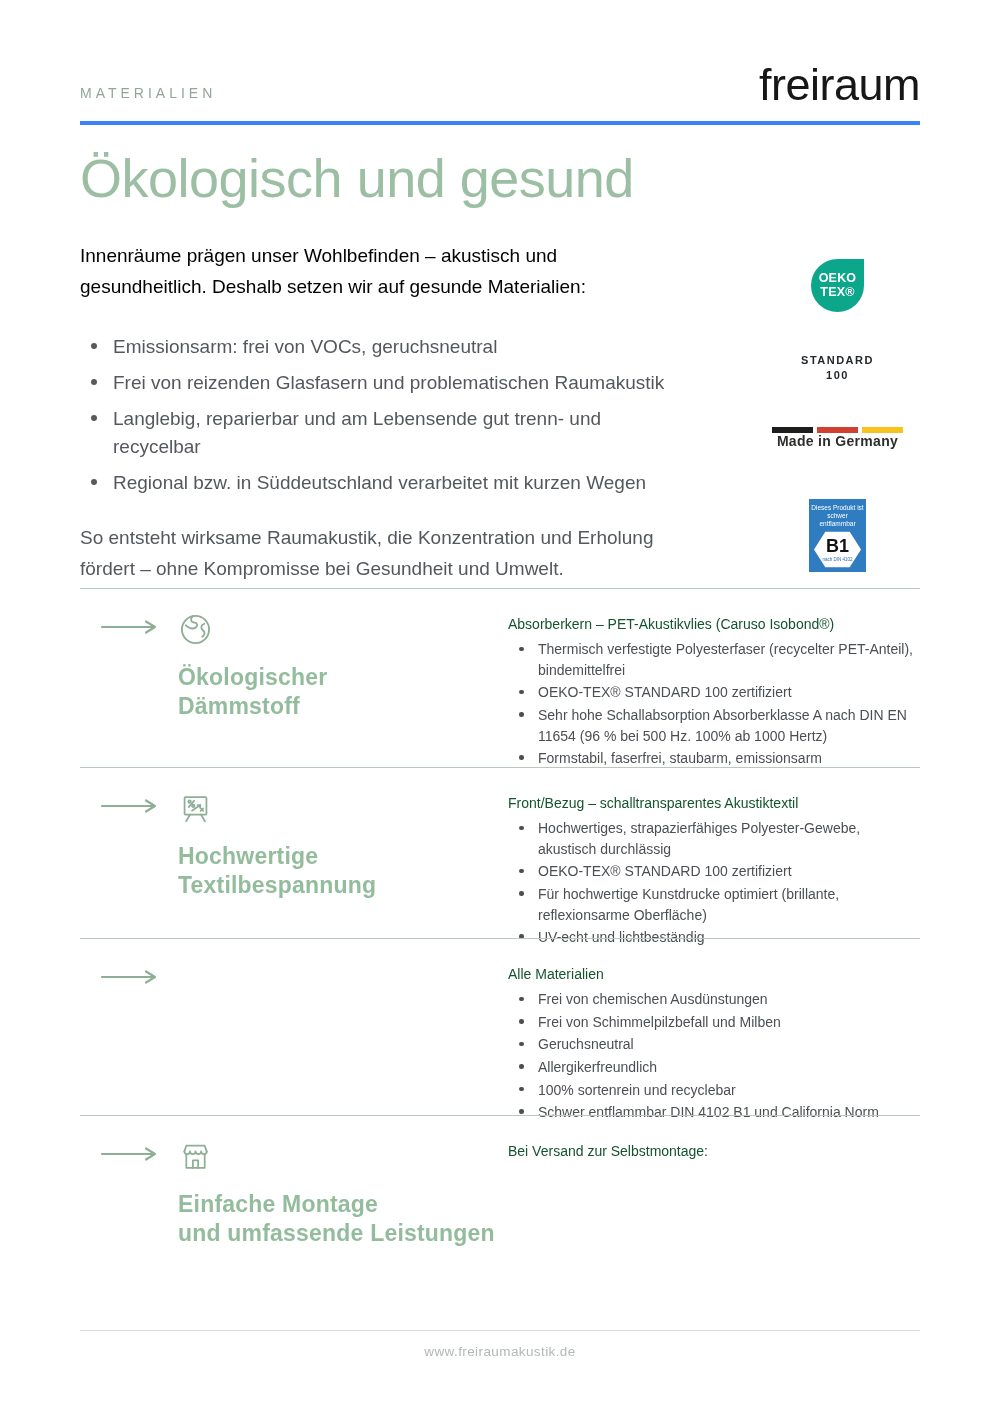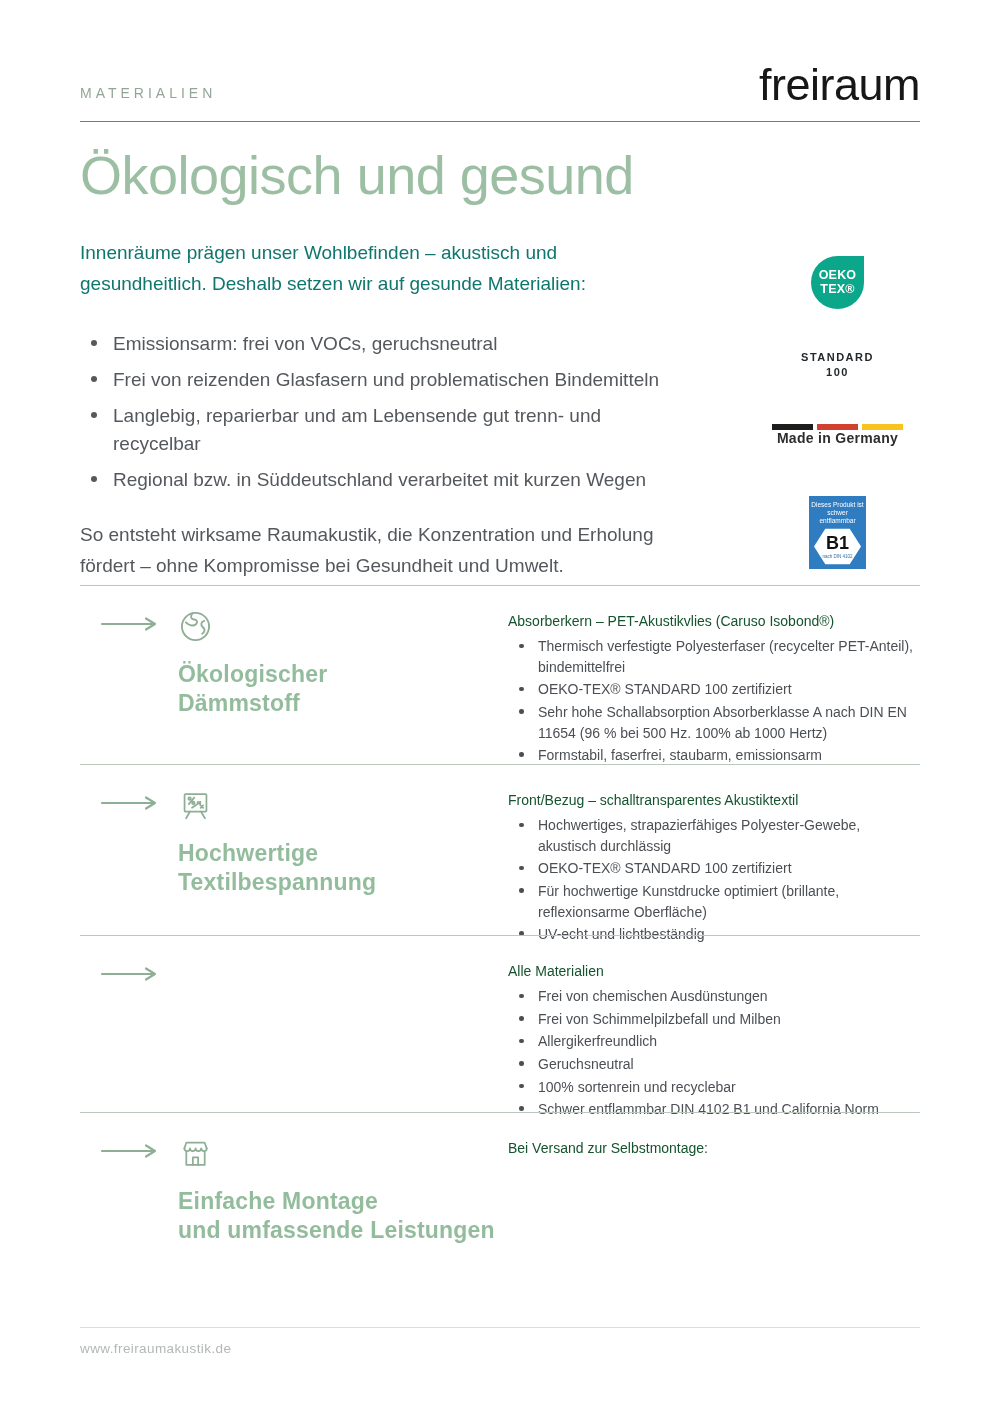--- a/index.html
+++ b/index.html
@@ -9,41 +9,41 @@
     font-family:"Liberation Sans","DejaVu Sans",sans-serif;
     color:#55595e;
     overflow:hidden;
   }
   .page { width:1000px; height:1414px; padding:0 80px; }
 
   
   .header {
     display:flex; justify-content:space-between; align-items:flex-end;
     padding-top:62px; padding-bottom:14px;
-    border-bottom:1px solid #3b82f6;
+    border-bottom:4px solid #3b82f6;
   }
   .eyebrow {
     font-size:14px; letter-spacing:4px; color:#92a697; font-weight:400;
     padding-bottom:6px;
   }
   .brand {
     font-size:45px; font-weight:200; color:#171717; letter-spacing:-0.5px;
     line-height:1;
   }
 
   
   .hero { display:flex; margin-top:22px; height:441px; }
   .hero-left { width:645px; }
   .hero-right { width:165px; margin-left:auto; display:flex; flex-direction:column; align-items:center; }
 
   h1.title {
     font-size:54px; font-weight:300; color:#9cbfa3; line-height:1.15;
     letter-spacing:-0.5px;
   }
-  .intro { margin-top:32px; font-size:19px; line-height:1.63; max-width:560px; color:#0f766e; }
+  .intro { margin-top:32px; font-size:19px; line-height:1.63; max-width:560px; color:#000000; }
   .intro-list { margin-top:30px; list-style:none; max-width:600px; }
   .intro-list li {
     position:relative; padding-left:33px; font-size:19px; line-height:1.47;
     margin-bottom:8px; color:#54585d;
   }
   .intro-list li::before {
     content:""; position:absolute; left:11px; top:0.52em;
     width:6px; height:6px; border-radius:50%; background:#55595e;
   }
   .closing { margin-top:26px; font-size:19px; line-height:1.63; max-width:625px; color:#54585d; }
@@ -93,40 +93,40 @@
   .group + .group { margin-top:18px; }
   .group-lead { font-size:14px; line-height:1.45; margin-bottom:5px; color:#14532d; }
   .group ul { list-style:none; }
   .group li { position:relative; padding-left:30px; line-height:1.47; margin-bottom:2px; }
   .group li::before {
     content:""; position:absolute; left:11px; top:0.52em;
     width:4.5px; height:4.5px; border-radius:50%; background:#4b4f54;
   }
 
   
-  .footer { border-top:1px solid #dadedb; padding-top:11px; }
+  .footer { border-top:1px solid #dadedb; text-align:center; padding-top:11px; }
   .footer-url { font-size:13.5px; color:#b2b8b5; letter-spacing:0.4px; text-decoration:none; }
 </style>
 </head>
 <body>
 
 <div class="page">
 
   <div class="header">
     <div class="eyebrow">MATERIALIEN</div>
     <div class="brand">freiraum</div>
   </div>
 
   <div class="hero">
     <div class="hero-left">
       <h1 class="title">Ökologisch und gesund</h1>
       <p class="intro">Innenräume prägen unser Wohlbefinden – akustisch und gesundheitlich. Deshalb setzen wir auf gesunde Materialien:</p>
       <ul class="intro-list" id="intro-list">
           <li>Emissionsarm: frei von VOCs, geruchsneutral</li>
-          <li>Frei von reizenden Glasfasern und problematischen Bindemitteln</li>
+          <li>Frei von reizenden Glasfasern und problematischen Raumakustik</li>
           <li>Langlebig, reparierbar und am Lebensende gut trenn- und recycelbar</li>
           <li>Regional bzw. in Süddeutschland verarbeitet mit kurzen Wegen</li>
         </ul>
       <p class="closing">So entsteht wirksame Raumakustik, die Konzentration und Erholung fördert – ohne Kompromisse bei Gesundheit und Umwelt.</p>
     </div>
 
     <div class="hero-right">
       <div class="oeko">
         <div class="oeko-drop" id="oeko-drop" style="background: rgb(12, 166, 139);">
           <span>OEKO</span>
@@ -230,22 +230,22 @@
           <path d="M2 8h53M46 2.5L55 8l-9 5.5"></path>
         </svg>
       </span>
     </div>
     <div class="sec-right">
           <div class="group">
             <p class="group-lead">Alle Materialien</p>
             <ul>
               <li>Frei von chemischen Ausdünstungen</li>
               <li>Frei von Schimmelpilzbefall und Milben</li>
+              <li>Geruchsneutral</li>
               <li>Allergikerfreundlich</li>
-              <li>Geruchsneutral</li>
               <li>100% sortenrein und recyclebar</li>
               <li>Schwer entflammbar DIN 4102 B1 und California Norm</li>
             </ul>
           </div>
         </div>
   </div>
 
   <div class="section">
     <div class="sec-left">
       <span class="sec-arrow">

